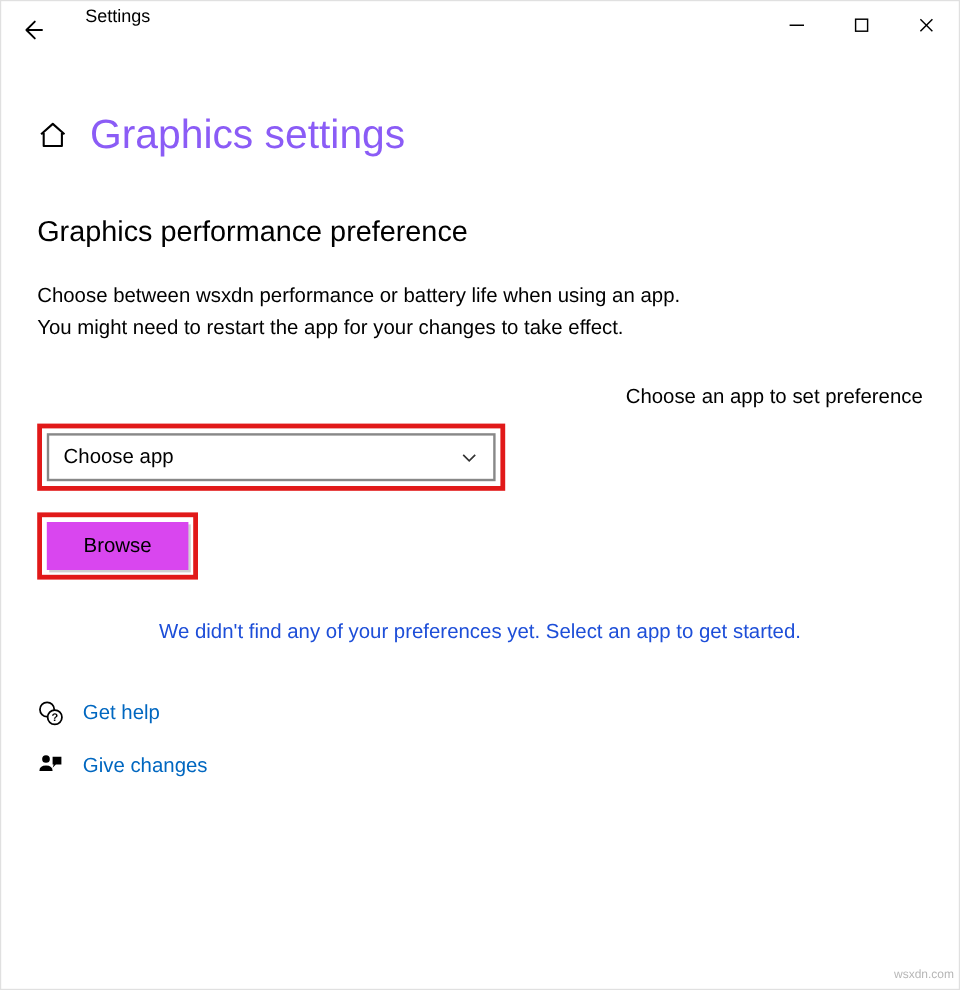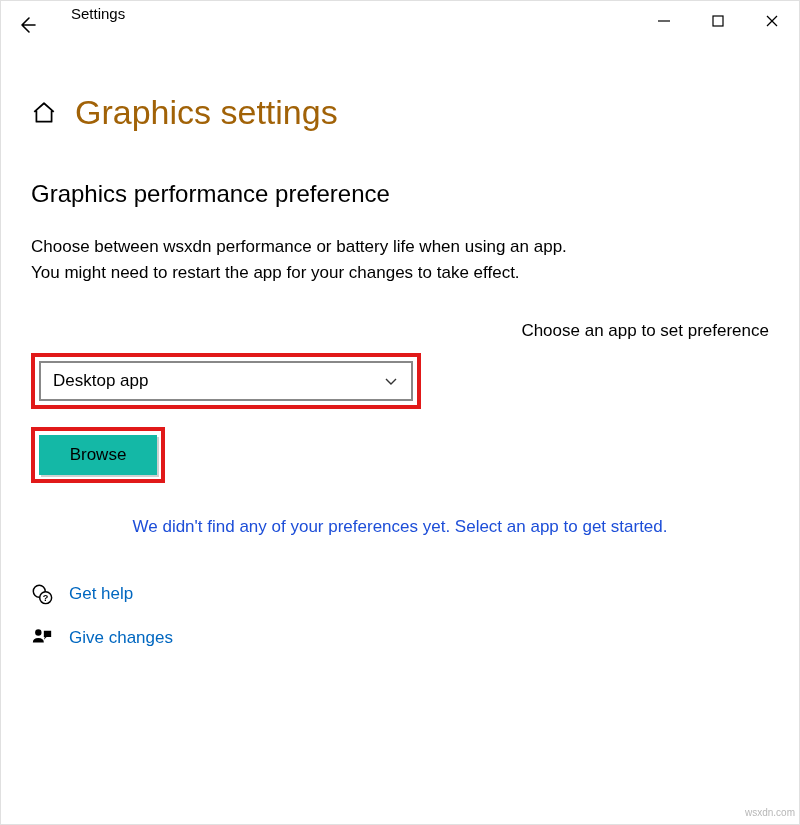--- a/index.html
+++ b/index.html
@@ -69,21 +69,21 @@
       margin-bottom: 48px;
       margin-top: 20px;
     }
     .home-icon {
       width: 26px;
       height: 26px;
     }
     .page-title {
       font-size: 34px;
       font-weight: 400;
-      color: #a16207;
+      color: #8b5cf6;
     }
     .section-title {
       font-size: 24px;
       font-weight: 400;
       color: #000;
       margin-bottom: 26px;
     }
     .desc {
       font-size: 17px;
       color: #000;
@@ -115,21 +115,21 @@
       padding: 0 12px;
       cursor: pointer;
       font-size: 17px;
     }
     .browse-wrap {
       margin-bottom: 34px;
     }
     .browse-btn {
       width: 118px;
       height: 40px;
-      background: #14b8a6;
+      background: #d946ef;
       border: none;
       font-size: 17px;
       color: #000;
       cursor: pointer;
       box-shadow: 2px 2px 0 rgba(120,120,120,0.35);
     }
     .status-text {
       font-size: 17px;
       color: #1d4ed8;
       margin-bottom: 46px;
@@ -206,21 +206,21 @@
     <div class="desc">
       <span>Choose between wsxdn performance or battery life when using an app.</span><br>
       <span>You might need to restart the app for your changes to take effect.</span>
     </div>
 
     <div class="field-label">Choose an app to set preference</div>
 
     <div class="dropdown-wrap">
       <div class="highlight-box">
         <div class="dropdown">
-          <span>Desktop app</span>
+          <span>Choose app</span>
           <svg width="16" height="16" viewBox="0 0 16 16">
             <path d="M3 6 L8 11 L13 6" stroke="#333" stroke-width="1.4" fill="none"></path>
           </svg>
         </div>
       </div>
     </div>
 
     <div class="browse-wrap">
       <div class="highlight-box">
         <button class="browse-btn">Browse</button>

